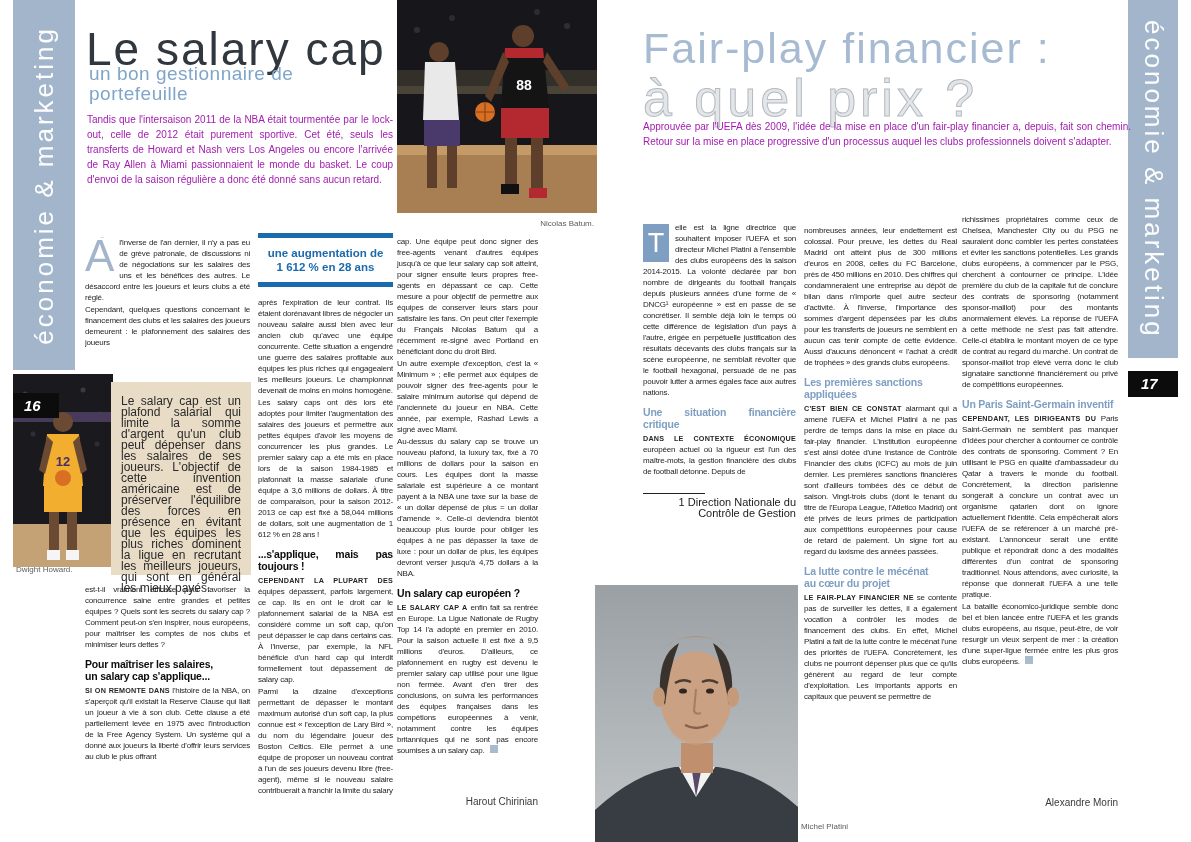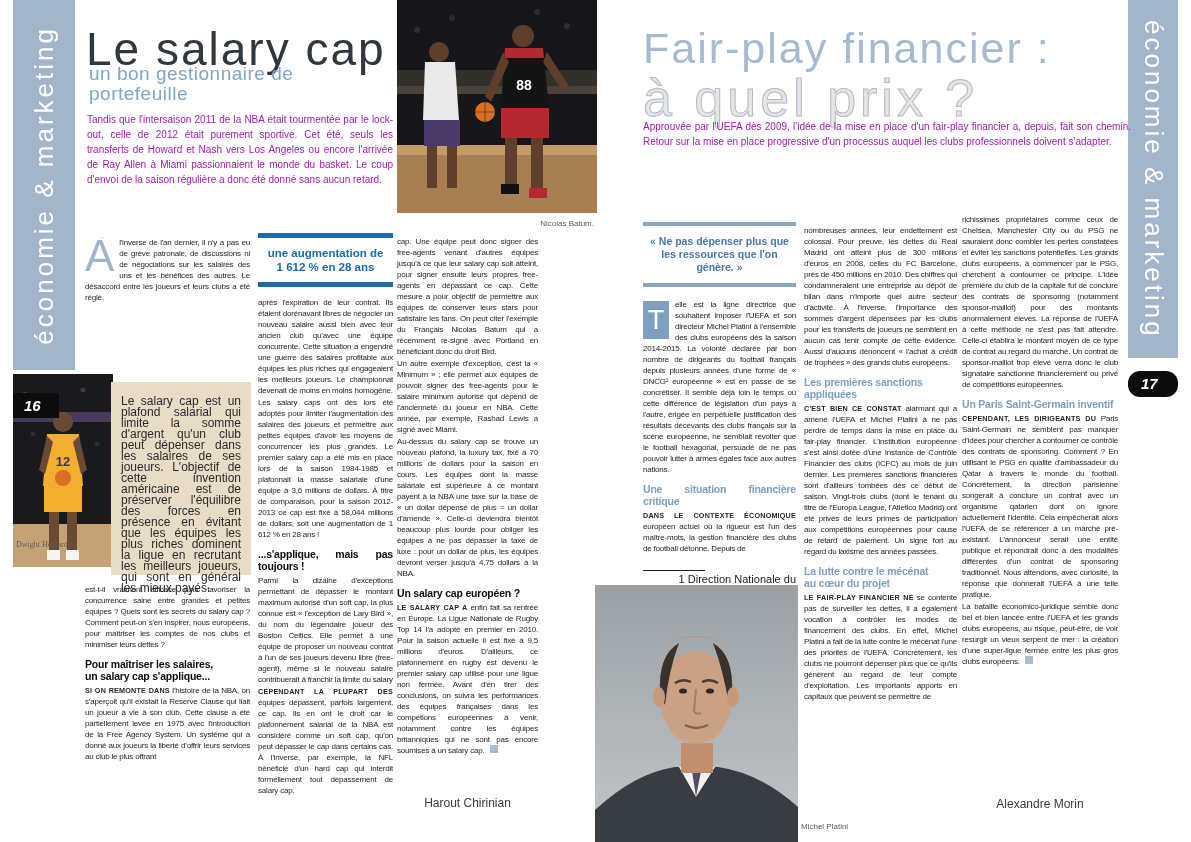--- a/index.html
+++ b/index.html
@@ -9,39 +9,39 @@
   .band{position:absolute;top:0;background:#a2b5cb;display:flex;align-items:center;justify-content:center;}
   .band-left{left:13px;width:62px;height:370px;}
   .band-right{left:1128px;width:50px;height:358px;}
   .band span{color:#fdfdfd;font-weight:300;font-size:26px;letter-spacing:3px;white-space:nowrap;}
   .band-left span{writing-mode:vertical-rl;transform:rotate(180deg);}
   .band-right span{writing-mode:vertical-rl;}
   
   .tab{position:absolute;background:#0c0c0c;color:#fff;font-style:italic;font-weight:bold;
        font-size:15px;line-height:25px;z-index:5;}
   .tab16{left:13px;top:393px;width:46px;height:25px;padding-left:11px;box-sizing:border-box;}
-  .tab17{left:1128px;top:371px;width:50px;height:26px;padding-left:13px;box-sizing:border-box;line-height:26px;border-radius:12px;}
+  .tab17{left:1128px;top:371px;width:50px;height:26px;padding-left:13px;box-sizing:border-box;line-height:26px;}
   
   .title-main{position:absolute;font-weight:200;letter-spacing:2px;color:#30373f;}
   .title-left{left:86px;top:22px;font-size:46px;}
   .subtitle-left{position:absolute;left:89px;top:64px;font-size:19px;line-height:20px;color:#7fa5c9;
                  font-weight:500;letter-spacing:.5px;white-space:pre-line;}
   .title-right1{left:643px;top:24px;font-size:43px;color:#a6bad1;}
   .title-right2{left:643px;top:68px;font-size:52px;color:#e3e6e9;-webkit-text-stroke:1px #b4bac0;letter-spacing:4px;}
   .standfirst{position:absolute;font-size:10px;line-height:15px;color:#a21caf;text-align:justify;}
   .sf-left{left:87px;top:112px;width:306px;}
   .sf-right{left:643px;top:119px;width:488px;}
   
   .photo{position:absolute;overflow:hidden;}
   .photo-batum{left:397px;top:0;width:200px;height:213px;}
   .photo-howard{left:13px;top:374px;width:100px;height:193px;}
   .photo-platini{left:595px;top:585px;width:203px;height:257px;}
   .caption{position:absolute;font-size:8px;color:#5c5c5c;}
   .cap-batum{left:397px;top:219px;width:197px;text-align:right;}
-  .cap-howard{left:16px;top:540px;font-family:Liberation Serif, serif;}
+  .cap-howard{left:16px;top:565px;}
   .cap-platini{left:801px;top:822px;}
   
   .beige-box{position:absolute;left:111px;top:382px;width:140px;height:193px;background:#e8dcc7;
              box-sizing:border-box;padding:14px 10px;font-size:12px;line-height:11px;color:#2a2a2a;text-align:justify;}
   
   .col{position:absolute;font-size:8px;line-height:11px;letter-spacing:-.2px;color:#262626;text-align:justify;}
   .colL1a{left:85px;top:237px;width:165px;height:140px;overflow:hidden;}
   .colL1b{left:85px;top:584px;width:165px;}
   .colL2{left:258px;top:233px;width:135px;height:580px;overflow:hidden;}
   .colL3{left:397px;top:236px;width:141px;}
@@ -55,21 +55,21 @@
   .sub-blue{color:#7f9fc2;}
   .lead{font-weight:bold;font-size:7.2px;text-transform:uppercase;letter-spacing:.2px;}
   .dropcap-a{float:left;font-size:44px;line-height:34px;color:#a2b5cb;font-weight:300;margin:2px 5px 0 0;}
   .dropcap-t{float:left;width:26px;height:38px;background:#7f9fc2;color:#fff;font-size:27px;line-height:38px;
              text-align:center;font-weight:300;margin:2px 6px 2px 0;}
   .pullquote{border-top:5px solid #1a6aad;border-bottom:5px solid #1a6aad;color:#1a6aad;font-weight:bold;
              font-size:11.5px;line-height:14px;text-align:center;padding:8px 2px;margin:0 0 10px;white-space:pre-line;letter-spacing:0;}
   .pullquote-r{border-top:4px solid #8aa6c4;border-bottom:4px solid #8aa6c4;color:#4a77a8;font-weight:bold;
              font-size:10.5px;line-height:13px;text-align:center;padding:9px 4px;margin:0 0 12px;letter-spacing:0;}
   .endmark{display:inline-block;width:8px;height:8px;background:#a9bccd;margin-left:5px;}
-  .author{position:absolute;font-size:12px;color:#3a3a3a;text-align:center;}
+  .author{position:absolute;font-size:10px;color:#3a3a3a;text-align:right;}
   .author-left{left:397px;top:796px;width:141px;}
   .author-right{left:962px;top:797px;width:156px;}
   .footnote{margin-top:16px;font-size:11px;letter-spacing:0;color:#1c1c1c;text-align:right;}
   .footnote-rule{width:62px;border-top:1.5px solid #222;margin-bottom:3px;}
 </style>
 </head>
 <body>
 
 <div class="spread">
 
@@ -145,54 +145,54 @@
       <path d="M66 62 L74 96 L68 100 L60 68 Z" fill="#6b4a33"></path>
       <circle cx="50" cy="104" r="8" fill="#d96f23"></circle>
     </svg>
   </div>
   <div class="caption cap-howard">Dwight Howard.</div>
 
   <div class="beige-box">Le salary cap est un plafond salarial qui limite la somme d'argent qu'un club peut dépenser dans les salaires de ses joueurs. L'objectif de cette invention américaine est de préserver l'équilibre des forces en présence en évitant que les équipes les plus riches dominent la ligue en recrutant les meilleurs joueurs, qui sont en général les mieux payés.</div>
 
   <div class="col colL1a">
     <p><span class="dropcap-a">À</span><span>l'inverse de l'an dernier, il n'y a pas eu de grève patronale, de discussions ni de négociations sur les salaires des uns et les bénéfices des autres. Le désaccord entre les joueurs et leurs clubs a été réglé.</span></p>
+    <p><span>Cependant, quelques questions concernant le financement des clubs et les salaires des joueurs demeurent : le plafonnement des salaires des joueurs</span></p>
   </div>
 
   <div class="col colL1b">
     <p><span>est-t-il vraiment efficace pour favoriser la concurrence saine entre grandes et petites équipes ? Quels sont les secrets du salary cap ? Comment peut-on s'en inspirer, nous européens, pour maîtriser les comptes de nos clubs et minimiser leurs dettes ?</span></p>
     <h3 class="sub sub-dark">Pour maîtriser les salaires,
 un salary cap s'applique...</h3>
     <p><span class="lead">Si on remonte dans</span> <span>l'histoire de la NBA, on s'aperçoit qu'il existait la Reserve Clause qui liait un joueur à vie à son club. Cette clause a été partiellement levée en 1975 avec l'introduction de la Free Agency System. Un système qui a donné aux joueurs la liberté d'offrir leurs services au club le plus offrant</span></p>
   </div>
 
   <div class="col colL2">
     <div class="pullquote">une augmentation de
 1 612 % en 28 ans</div>
     <p><span>après l'expiration de leur contrat. Ils étaient dorénavant libres de négocier un nouveau salaire aussi bien avec leur ancien club qu'avec une équipe concurrente. Cette situation a engendré une guerre des salaires profitable aux équipes les plus riches qui engageaient les meilleurs joueurs. Le championnat devenait de moins en moins homogène.</span></p>
     <p><span>Les salary caps ont dès lors été adoptés pour limiter l'augmentation des salaires des joueurs et permettre aux petites équipes d'avoir les moyens de concurrencer les plus grandes. Le premier salary cap a été mis en place lors de la saison 1984-1985 et plafonnait la masse salariale d'une équipe à 3,6 millions de dollars. À titre de comparaison, pour la saison 2012-2013 ce cap est fixé à 58,044 millions de dollars, soit une augmentation de 1 612 % en 28 ans !</span></p>
     <h3 class="sub sub-dark">...s'applique, mais pas toujours !</h3>
+    <p><span class="lead">Cependant la plupart des</span> <span>équipes dépassent, parfois largement, ce cap. Ils en ont le droit car le plafonnement salarial de la NBA est considéré comme un soft cap, qu'on peut dépasser le cap dans certains cas. À l'inverse, par exemple, la NFL bénéficie d'un hard cap qui interdit formellement tout dépassement de salary cap.</span></p>
     <p><span>Parmi la dizaine d'exceptions permettant de dépasser le montant maximum autorisé d'un soft cap, la plus connue est « l'exception de Lary Bird », du nom du légendaire joueur des Boston Celtics. Elle permet à une équipe de proposer un nouveau contrat à l'un de ses joueurs devenu libre (free-agent), même si le nouveau salaire contribuerait à franchir la limite du salary</span></p>
-    <p><span class="lead">Cependant la plupart des</span> <span>équipes dépassent, parfois largement, ce cap. Ils en ont le droit car le plafonnement salarial de la NBA est considéré comme un soft cap, qu'on peut dépasser le cap dans certains cas. À l'inverse, par exemple, la NFL bénéficie d'un hard cap qui interdit formellement tout dépassement de salary cap.</span></p>
   </div>
 
   <div class="col colL3">
     <p><span>cap. Une équipe peut donc signer des free-agents venant d'autres équipes jusqu'à ce que leur salary cap soit atteint, pour signer ensuite leurs propres free-agents en dépassant ce cap. Cette mesure a pour objectif de permettre aux équipes de conserver leurs stars pour satisfaire les fans. On peut citer l'exemple du Français Nicolas Batum qui a récemment re-signé avec Portland en bénéficiant donc du droit Bird.</span></p>
     <p><span>Un autre exemple d'exception, c'est la « Minimum » ; elle permet aux équipes de pouvoir signer des free-agents pour le salaire minimum autorisé qui dépend de l'ancienneté du joueur en NBA. Cette année, par exemple, Rashad Lewis a signé avec Miami.</span></p>
     <p><span>Au-dessus du salary cap se trouve un nouveau plafond, la luxury tax, fixé à 70 millions de dollars pour la saison en cours. Les équipes dont la masse salariale est supérieure à ce montant payent à la NBA une taxe sur la base de « un dollar dépensé de plus = un dollar d'amende ». Celle-ci deviendra bientôt beaucoup plus lourde pour obliger les équipes à ne pas dépasser la taxe de luxe : pour un dollar de plus, les équipes devront verser jusqu'à 4,75 dollars à la NBA.</span></p>
     <h3 class="sub sub-dark">Un salary cap européen ?</h3>
     <p><span class="lead">Le salary cap a</span> <span>enfin fait sa rentrée en Europe. La Ligue Nationale de Rugby Top 14 l'a adopté en premier en 2010. Pour la saison actuelle il est fixé à 9,5 millions d'euros. D'ailleurs, ce plafonnement en rugby est devenu le premier salary cap utilisé pour une ligue non fermée. Avant d'en tirer des conclusions, on suivra les performances des équipes françaises dans les compétions européennes à venir, notamment contre les équipes britanniques qui ne sont pas encore soumises à un salary cap.</span><span class="endmark"></span></p>
   </div>
   <div class="author author-left">Harout Chirinian</div>
 
   <div class="title-main title-right1">Fair-play financier :</div>
   <div class="title-main title-right2">à quel prix ?</div>
   <div class="standfirst sf-right">Approuvée par l'UEFA dès 2009, l'idée de la mise en place d'un fair-play financier a, depuis, fait son chemin. Retour sur la mise en place progressive d'un processus auquel les clubs professionnels doivent s'adapter.</div>
 
   <div class="col colR1">
-    <div class="pullquote-r">« Ne pas dépenser plus que les ressources que l'on génère. »</div>
     <p><span class="dropcap-t">T</span><span>elle est la ligne directrice que souhaitent imposer l'UEFA et son directeur Michel Platini à l'ensemble des clubs européens dès la saison 2014-2015. La volonté déclarée par bon nombre de dirigeants du football français depuis plusieurs années d'une forme de « DNCG¹ européenne » est en passe de se concrétiser. Il semble déjà loin le temps où cette différence de législation d'un pays à l'autre, érigée en perpétuelle justification des résultats décevants des clubs français sur la scène européenne, ne semblait révolter que le football hexagonal, persuadé de ne pas pouvoir lutter à armes égales face aux autres nations.</span></p>
     <h3 class="sub sub-blue">Une situation financière critique</h3>
     <p><span class="lead">Dans le contexte économique</span> <span>européen actuel où la rigueur est l'un des maître-mots, la gestion financière des clubs de football détonne. Depuis de</span></p>
     <div class="footnote">
       <div class="footnote-rule"></div>
       <span>1   Direction Nationale du Contrôle de Gestion</span>
     </div>
   </div>
 
   <div class="photo photo-platini">

